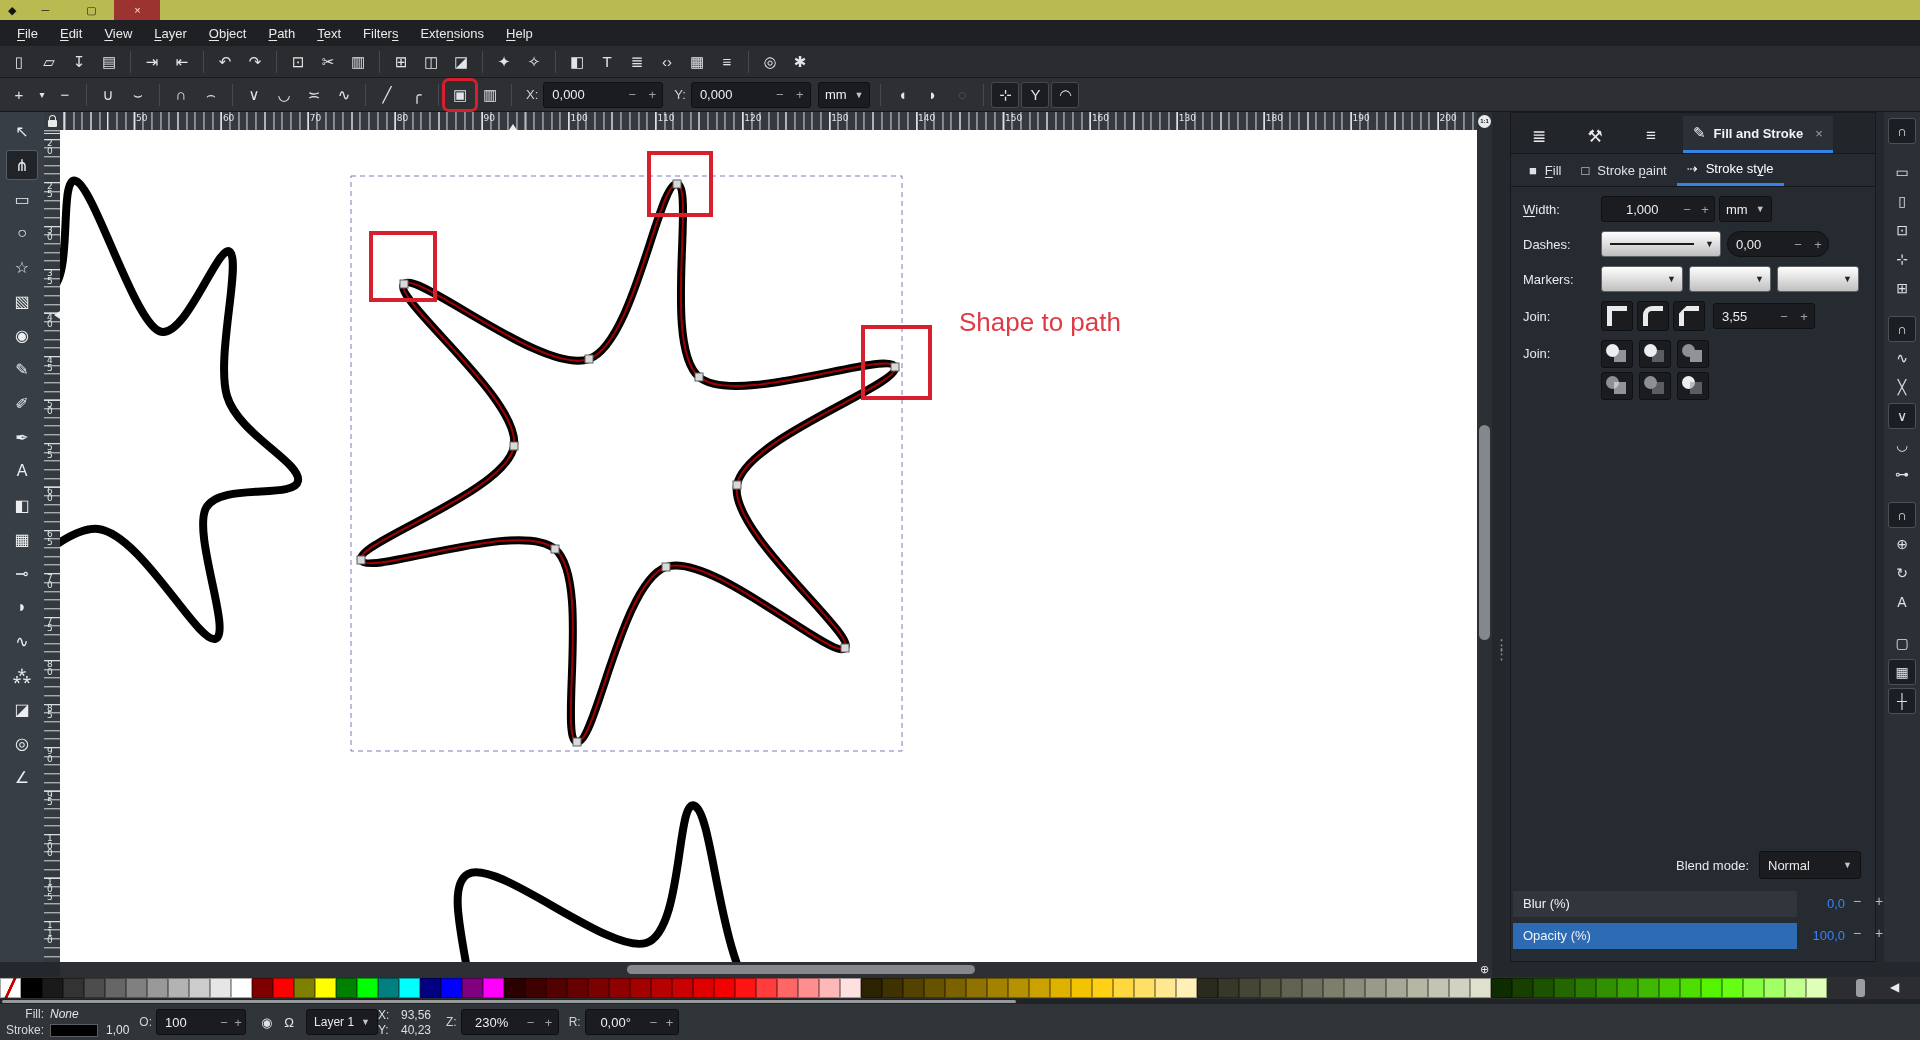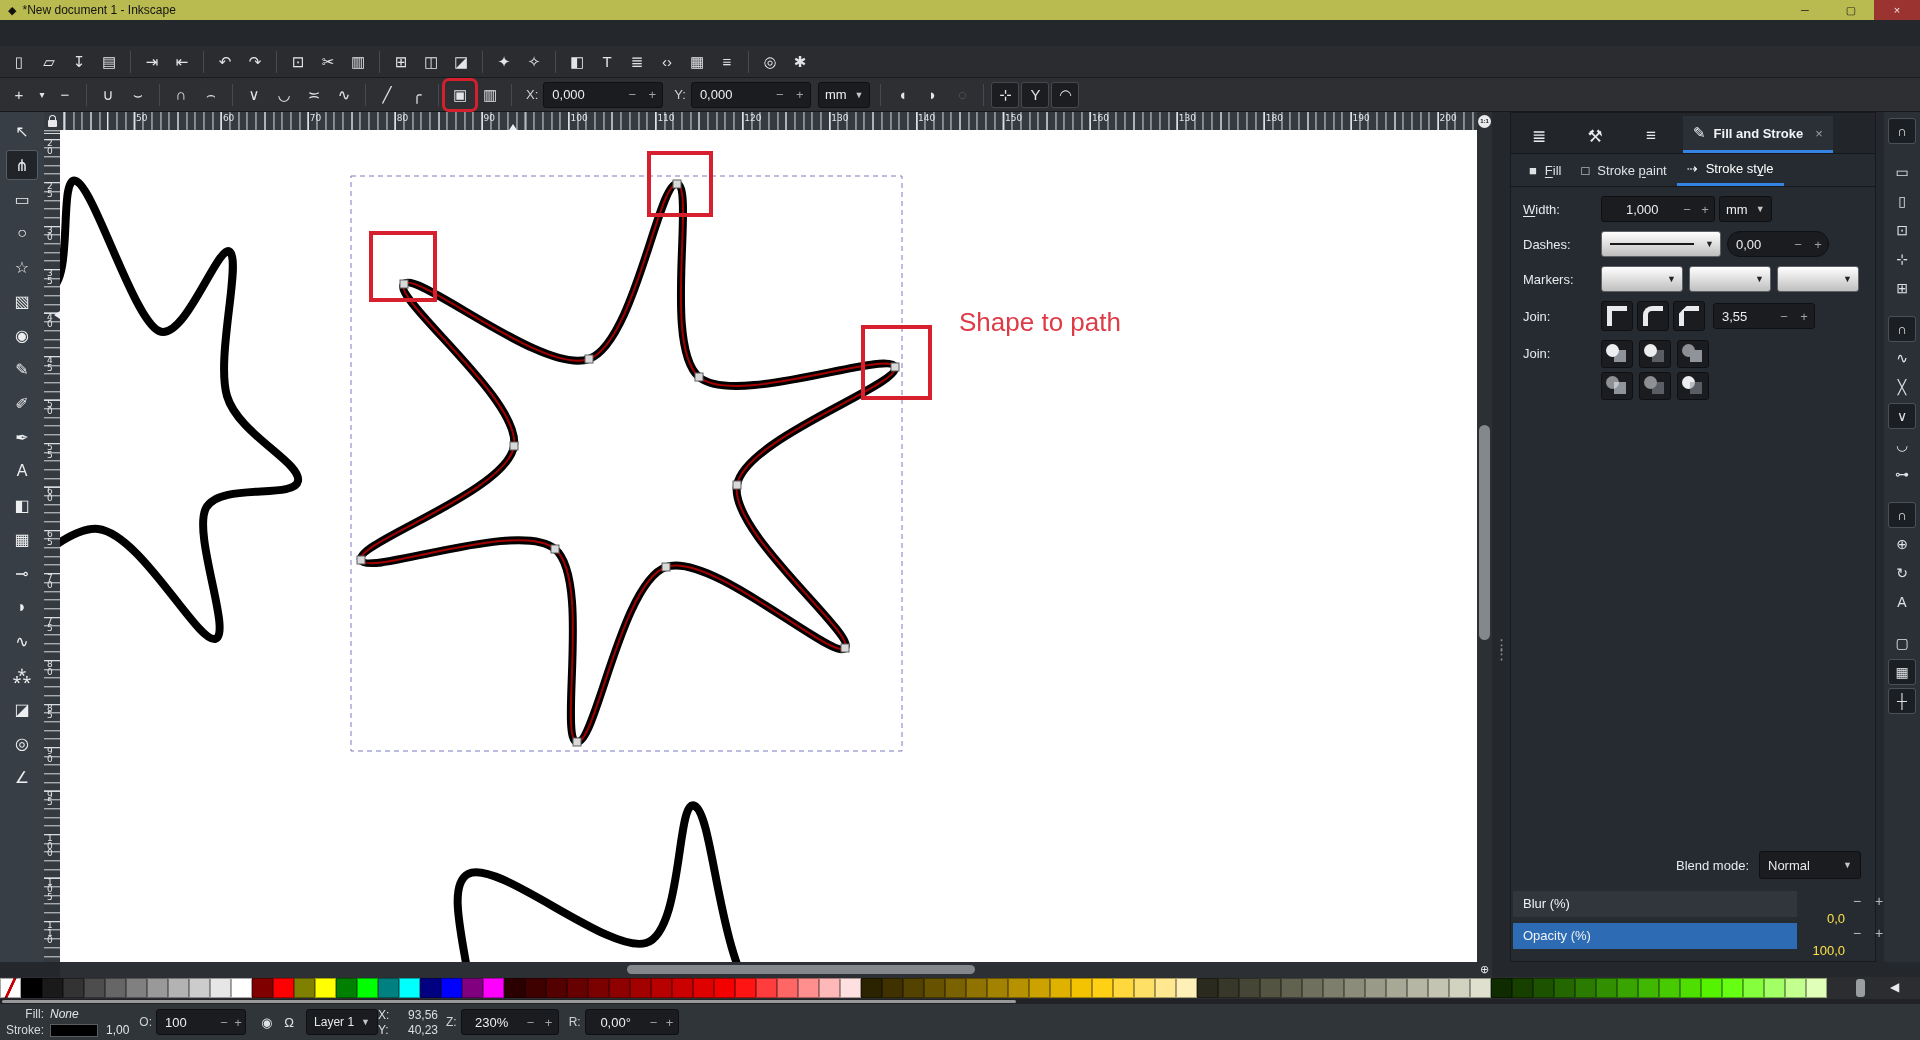--- a/index.html
+++ b/index.html
@@ -111,21 +111,21 @@
   #blend-row{position:absolute;left:0;right:0;top:738px;display:flex;align-items:center;
              justify-content:flex-end;padding-right:14px;}
   #blend-row .plabel{margin-right:10px;color:#e8eaec;}
   .ddark{display:flex;align-items:center;background:#1a1c20;border:1px solid #0e1013;border-radius:3px;
          height:26px;padding:0 8px;min-width:84px;justify-content:space-between;}
   .ddark .arr{font-size:9px;color:#c3c6c9;margin-left:10px;}
   .slider-row{position:absolute;left:2px;width:362px;height:26px;}
   .slider-row .track{position:absolute;left:0;top:0;width:284px;height:26px;background:#31363c;overflow:hidden;}
   .slider-row .fillbar{position:absolute;left:0;top:0;height:26px;background:#2d6cb5;}
   .slider-row .slabel{position:absolute;left:10px;top:5px;color:#f0f2f4;z-index:2;}
-  .slider-row .sval{position:absolute;left:286px;top:20px;width:46px;text-align:right;color:#fde047;}
+  .slider-row .sval{position:absolute;left:286px;top:5px;width:46px;text-align:right;color:#3b82f6;}
   .slider-row .sbtn{position:absolute;top:2px;width:20px;text-align:center;color:#b6babd;font-size:14px;}
   
   #snapbar{position:absolute;left:1884px;top:112px;width:36px;height:850px;background:#2b3036;
            display:flex;flex-direction:column;align-items:center;padding-top:6px;box-sizing:border-box;}
   .snapbtn{width:28px;height:26px;margin-bottom:3px;display:flex;align-items:center;justify-content:center;
            color:#dfe2e5;font-size:14px;border-radius:3px;}
   .snapbtn.pressed{background:#1b1f23;box-shadow:inset 0 0 0 1px #4a5056;}
   .snapgap{height:12px;flex:none;}
   
   #palette{position:absolute;left:0;top:977px;width:1920px;height:27px;background:#2b2d30;}
@@ -143,41 +143,52 @@
   #fs-block .flabel{color:#d7dadd;text-align:right;padding-right:6px;}
   #fill-none{font-style:italic;color:#e4e6e8;}
   #stroke-swatch{width:46px;height:11px;background:#000;border:1px solid #5a5e62;}
   #stroke-width{margin-left:8px;color:#e4e6e8;}
   .mini{display:flex;align-items:center;margin-left:10px;}
   .mini .lbl{color:#cfd2d5;margin-right:4px;}
   #status-msg{margin-left:14px;color:#e8eaec;font-size:12.5px;white-space:nowrap;overflow:hidden;flex:1;}
   #status-msg b{font-weight:bold;}
   #xy-block{display:grid;grid-template-columns:16px 44px;font-size:12px;color:#dcdfe2;
             grid-row-gap:1px;margin-right:8px;}
-  #xy-block .xv{text-align:right;}
+  #xy-block .xv{text-align:center;}
   .sicon-btn{width:22px;height:22px;display:flex;align-items:center;justify-content:center;
              color:#dfe2e5;font-size:13px;}
   #layer-dd{display:flex;align-items:center;background:#1a1c20;border:1px solid #0e1013;border-radius:3px;
             height:24px;padding:0 7px;margin-left:6px;font-size:12px;}
   #layer-dd .arr{font-size:9px;margin-left:7px;color:#c3c6c9;}
   svg text{font-family:"Liberation Sans",sans-serif;}
 </style>
 </head>
 <body>
 
 <div id="app">
 
   <div id="titlebar">
     <span class="logo">◆</span>
-    <span class="ttl">*New document 1 - Inkscape</span>
     <span class="winbtn">─</span>
     <span class="winbtn">▢</span>
     <span class="winbtn close">×</span>
   </div>
 
+  <div id="menubar">
+      <div class="menu-item"><u>F</u>ile</div>
+      <div class="menu-item"><u>E</u>dit</div>
+      <div class="menu-item"><u>V</u>iew</div>
+      <div class="menu-item"><u>L</u>ayer</div>
+      <div class="menu-item"><u>O</u>bject</div>
+      <div class="menu-item"><u>P</u>ath</div>
+      <div class="menu-item"><u>T</u>ext</div>
+      <div class="menu-item">Filter<u>s</u></div>
+      <div class="menu-item">Exte<u>n</u>sions</div>
+      <div class="menu-item"><u>H</u>elp</div>
+    </div>
   <div id="cmdbar">
       <div class="tbtn">▯</div>
       <div class="tbtn">▱</div>
       <div class="tbtn">↧</div>
       <div class="tbtn">▤</div>
       <span class="vsep"></span>
       <div class="tbtn">⇥</div>
       <div class="tbtn">⇤</div>
       <span class="vsep"></span>
       <div class="tbtn">↶</div>

